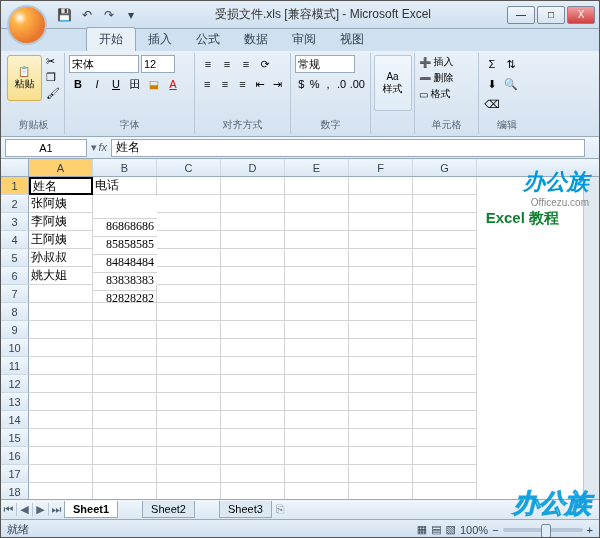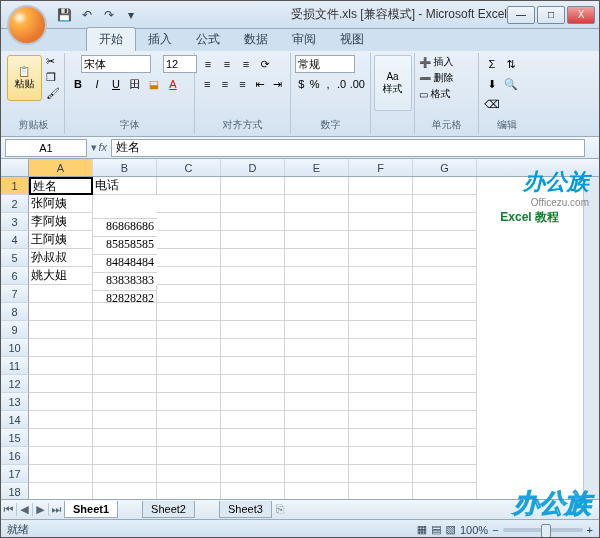--- a/index.html
+++ b/index.html
@@ -1,35 +1,35 @@
 <!DOCTYPE html>
 <html><head>
 <meta charset="utf-8">
 <style>
 *{box-sizing:border-box;margin:0;padding:0;font-family:"Microsoft YaHei",SimSun,sans-serif;}
 body{width:600px;height:538px;background:#bfd6ea;border:1px solid #555;position:relative;overflow:hidden;}
 .titlebar{height:28px;background:linear-gradient(#e4eef8,#cfe0f0);display:flex;align-items:center;padding:0 4px;border-bottom:1px solid #9ab;}
 .office-btn{width:40px;height:40px;background:radial-gradient(circle at 30% 30%,#fff,#ffb347 20%,#e8762d 70%);border-radius:50%;border:2px solid #b8c8d8;position:absolute;left:6px;top:4px;z-index:10;display:flex;align-items:center;justify-content:center;font-size:11px;font-weight:bold;}
 .qat{display:flex;gap:6px;margin-left:52px;}
 .qat span{width:16px;height:16px;display:flex;align-items:center;justify-content:center;font-size:12px;color:#345;}
-.title-txt{flex:1;text-align:right;font-size:12px;color:#333;}
+.title-txt{flex:1;text-align:center;font-size:12px;color:#333;}
 .winctl{display:flex;gap:2px;}
 .winctl span{width:28px;height:18px;border:1px solid #7a8a9a;background:linear-gradient(#f0f6fc,#d8e4f0);display:flex;align-items:center;justify-content:center;font-size:10px;border-radius:2px;}
 .winctl .close{background:linear-gradient(#f4a0a0,#d04040);color:#fff;}
 .tabs{height:22px;display:flex;align-items:flex-end;padding-left:50px;gap:0;background:#cfe0f0;}
 .tab{padding:3px 12px;font-size:12px;color:#345;}
 .tab.active{background:#e8f0f8;border:1px solid #9ab;border-bottom:none;border-radius:3px 3px 0 0;margin-left:35px;}
 .ribbon{height:86px;background:linear-gradient(#e8f0f8,#d4e2f0);border-bottom:1px solid #9ab;display:flex;padding:2px;}
 .group{border-right:1px solid #b8c8d8;padding:2px 4px;display:flex;flex-direction:column;justify-content:space-between;}
 .group-content{flex:1;display:flex;flex-direction:column;gap:2px;font-size:11px;}
 .group-label{font-size:10px;color:#567;text-align:center;}
 .clip-btn{width:38px;height:46px;background:linear-gradient(#fdf2d0,#f8e090);border:1px solid #d0b050;border-radius:3px;display:flex;flex-direction:column;align-items:center;justify-content:center;font-size:10px;}
 .clip-icons{display:flex;flex-direction:column;gap:3px;margin-left:2px;}
 .clip-icons span{font-size:11px;}
-.font-row{display:flex;gap:12px;align-items:center;margin-left:12px;}
+.font-row{display:flex;gap:2px;align-items:center;}
 .font-sel{height:18px;font-size:11px;border:1px solid #9ab;background:#fff;padding:0 2px;}
 .btn-row{display:flex;gap:1px;}
 .mini-btn{width:18px;height:18px;border:1px solid transparent;display:flex;align-items:center;justify-content:center;font-size:11px;}
 .style-btn{width:38px;height:56px;display:flex;flex-direction:column;align-items:center;justify-content:center;font-size:10px;border:1px solid #b8c8d8;background:linear-gradient(#f0f6fc,#e0ecf6);border-radius:2px;}
 .cell-row{display:flex;align-items:center;gap:2px;font-size:10px;}
 .namebox-row{height:22px;background:linear-gradient(#f0f6fc,#e0ecf6);display:flex;align-items:center;border-bottom:1px solid #9ab;}
 .namebox{width:82px;height:18px;border:1px solid #9ab;background:#fff;margin-left:4px;font-size:11px;text-align:center;}
 .fx-btns{display:flex;gap:2px;margin:0 4px;}
 .fx-btns span{font-size:11px;color:#567;}
 .formula-bar{flex:1;height:18px;border:1px solid #9ab;background:#fff;font-size:12px;padding:0 4px;margin-right:14px;}
@@ -40,21 +40,21 @@
 .col-h.active{background:#ffd070;}
 .rows{}
 .row{display:flex;height:18px;}
 .row-h{width:28px;background:linear-gradient(#f0f6fc,#dce8f4);border-right:1px solid #9ab;border-bottom:1px solid #ccd8e4;text-align:center;font-size:11px;color:#345;line-height:18px;}
 .row-h.active{background:#ffd070;}
 .cell{width:64px;border-right:1px solid #d4d4d4;border-bottom:1px solid #d4d4d4;font-size:12px;padding:0 2px;line-height:17px;font-family:SimSun,serif;white-space:nowrap;}
 .cell.selected{border:2px solid #000;line-height:15px;}
 .cell.num{text-align:right;margin-top:23px;}
 .watermark1{position:absolute;right:10px;top:8px;font-size:22px;font-weight:bold;color:#0099dd;font-style:italic;}
 .watermark1 .small{display:block;font-size:10px;color:#888;font-weight:normal;font-style:normal;text-align:right;}
-.watermark2{position:absolute;right:40px;top:50px;font-size:12px;font-weight:bold;color:#108030;}
+.watermark2{position:absolute;right:40px;top:50px;font-size:15px;font-weight:bold;color:#108030;}
 .sheet-tabs{height:20px;background:linear-gradient(#f0f6fc,#dce8f2);display:flex;align-items:center;border-top:1px solid #9ab;font-size:11px;}
 .nav-btns{display:flex;}
 .nav-btns span{width:16px;text-align:center;color:#567;border-right:1px solid #b8c8d8;}
 .sheet-tab{padding:2px 8px;border:1px solid #9ab;border-top:none;background:#fff;margin-left:-1px;}
 .sheet-tab.active{background:#fff;font-weight:bold;}
 .sheet-tab.inactive{background:#dce8f2;margin-left:24px;}
 .statusbar{height:20px;background:linear-gradient(#e4eef8,#cfe0f0);display:flex;align-items:center;justify-content:space-between;padding:0 6px;font-size:11px;color:#345;border-top:1px solid #9ab;}
 .zoom{display:flex;align-items:center;gap:4px;}
 .zoom-slider{width:80px;height:4px;background:#b8c8d8;border-radius:2px;position:relative;}
 .zoom-slider::after{content:"";position:absolute;left:38px;top:-4px;width:8px;height:12px;background:#e0ecf6;border:1px solid #789;border-radius:2px;}

